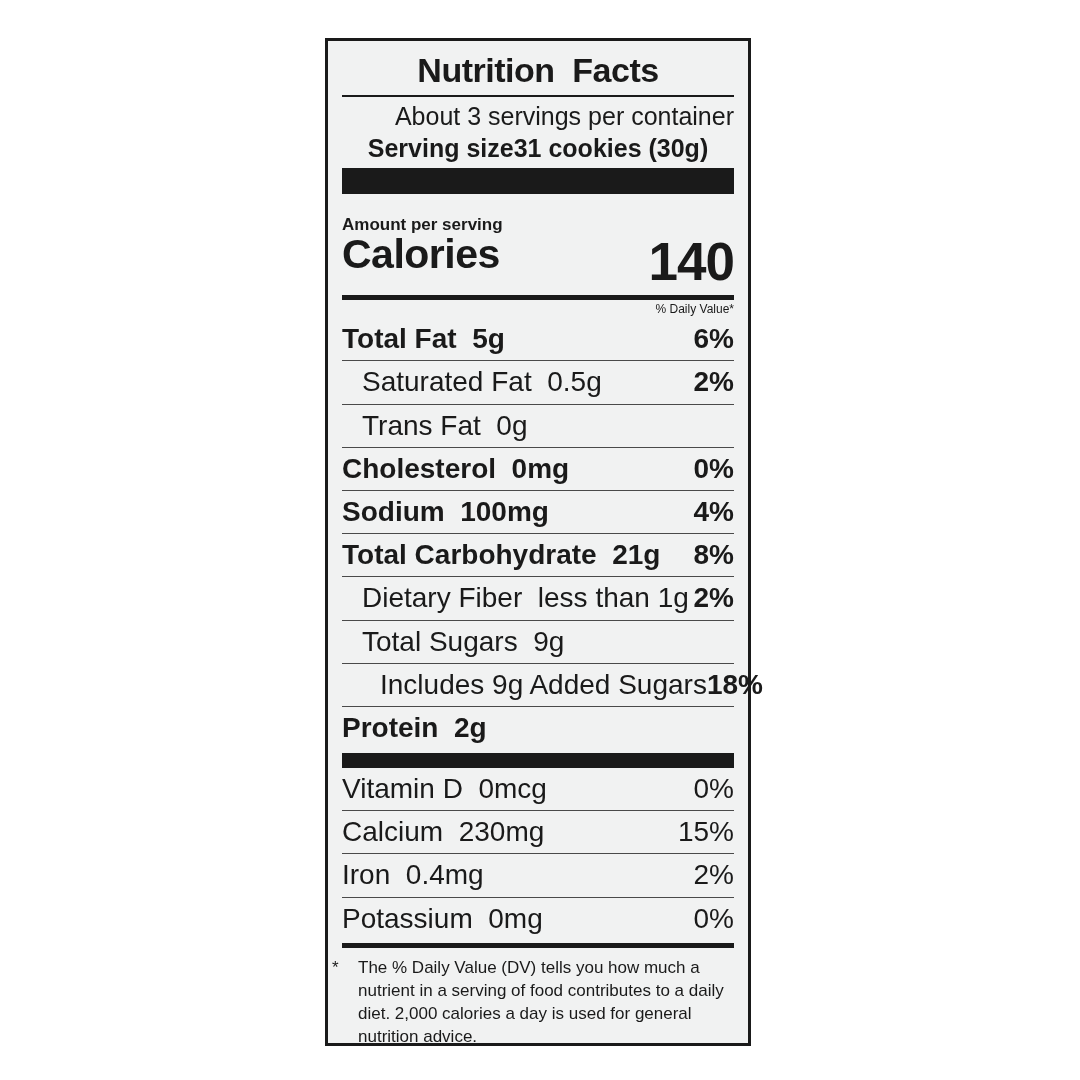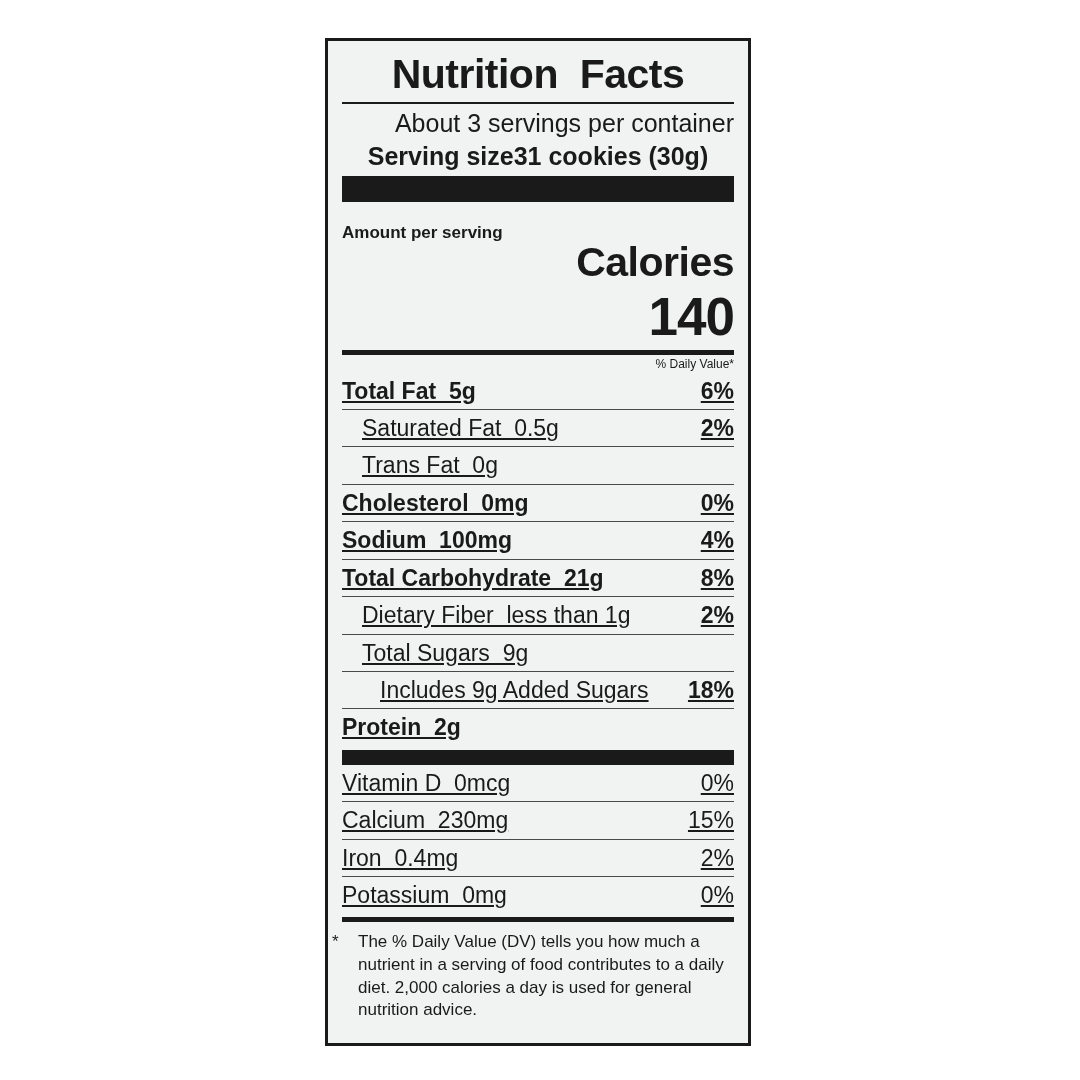--- a/index.html
+++ b/index.html
@@ -18,21 +18,21 @@
     width: 426px;
     height: 1008px;
     background: #f1f2f2;
     border: 3px solid #1a1a1a;
     box-sizing: border-box;
     padding: 0 14px;
     color: #1a1a1a;
   }
 
   .title {
-    font-size: 41px;
+    font-size: 34px;
     font-weight: bold;
     letter-spacing: -0.5px;
     text-align: center;
     line-height: 1.05;
     margin-top: 12px;
     white-space: pre;
   }
 
   .rule-thin { border-top: 2px solid #1a1a1a; margin: 6px 0 0 0; }
   .rule-med  { border-top: 5px solid #1a1a1a; margin: 3px 0 0 0; }
@@ -59,43 +59,41 @@
 
   .amount-per {
     font-size: 17px;
     font-weight: bold;
     margin-top: 21px;
   }
 
   .calories-row {
     display: flex;
     justify-content: space-between;
-    align-items: flex-end;
+    align-items: flex-start;
     margin-top: -4px;
-    flex-direction: column;
   }
   .calories-label { font-size: 41px; font-weight: bold; letter-spacing: -0.5px; }
   .calories-value { font-size: 53px; font-weight: bold; letter-spacing: -1px; }
 
   .dv-head {
     text-align: right;
     font-size: 12px;
     font-weight: normal;
     margin-top: 2px;
     padding-bottom: 2px;
   }
 
   .row {
     display: flex;
     justify-content: space-between;
     align-items: center;
-    font-size: 23px;
+    font-size: 28px;
     padding: 5px 0 5px 0;
     line-height: 1.15;
-    text-decoration: underline;
   }
   .row .nm { white-space: pre; }
   .row .pct { font-weight: bold; }
   .b { font-weight: bold; }
   .indent1 { padding-left: 20px; }
   .indent2 { padding-left: 38px; }
 
   .footnote {
     font-size: 17px;
     line-height: 1.35;

